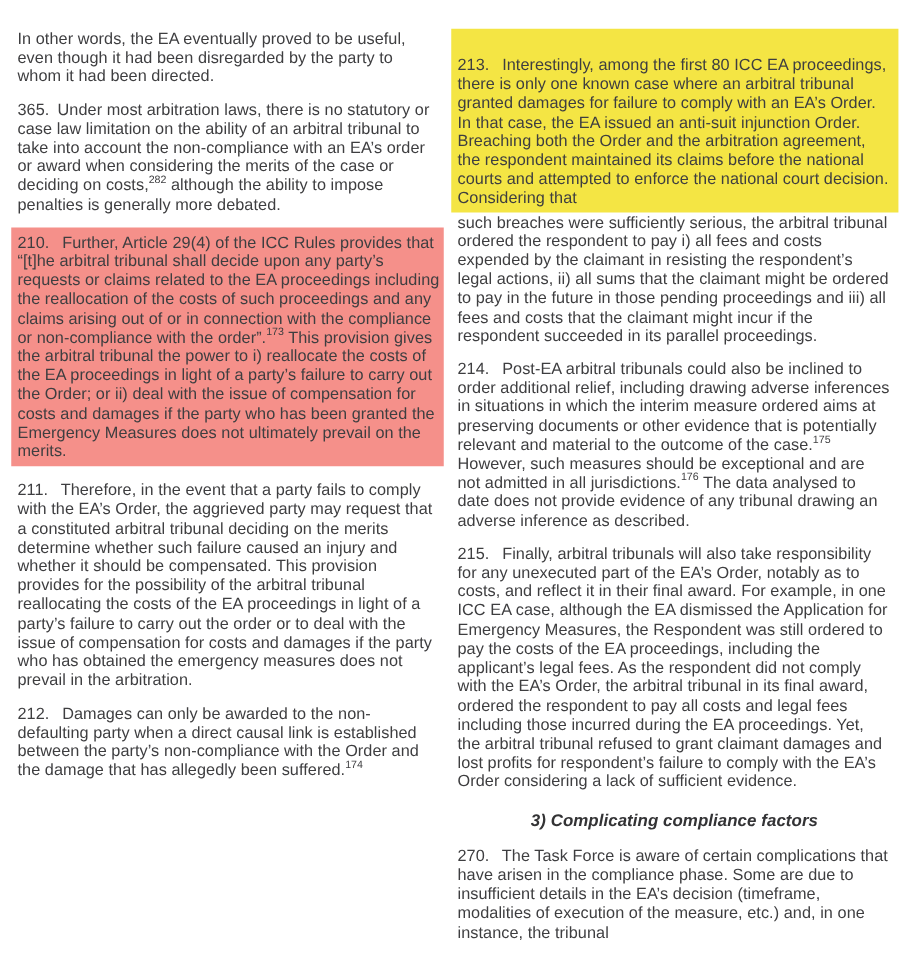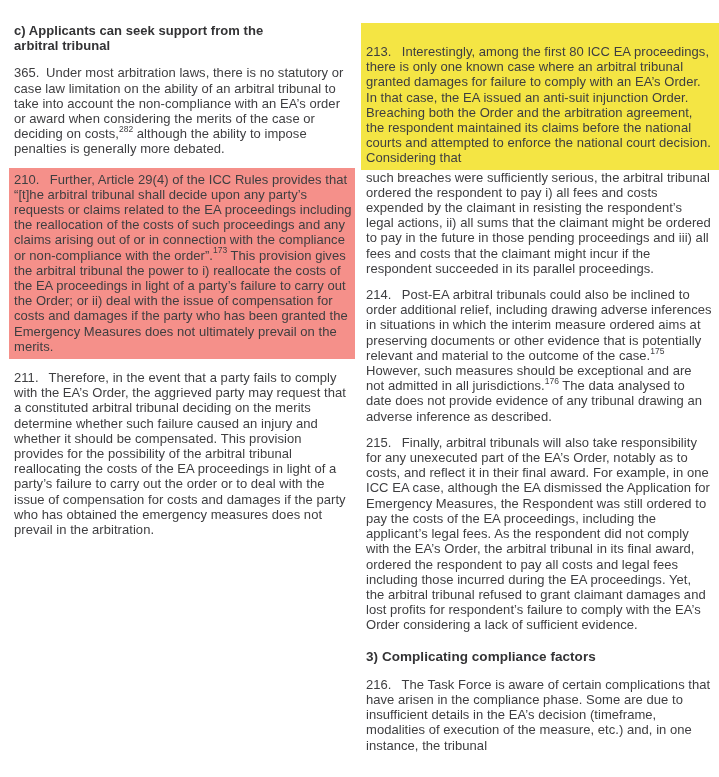--- a/index.html
+++ b/index.html
@@ -24,23 +24,25 @@
   .col-right { width: 347px; flex: 0 0 auto; }
   .text, .para { margin: 0 0 11px 0; }
   .heading {
     font-weight: bold;
     white-space: pre-line;
     margin: 0 0 12px 0;
     color: #333335;
   }
   .subheading {
     font-weight: bold;
+    font-style: italic;
     font-size: 13.5px;
     margin: 16px 0 13px 0;
     color: #333335;
+    text-align: center;
   }
   .pblock { margin: 0; }
   .hl-yellow {
     background: var(--hl-yellow, #f4e544);
     margin-left: -5px;
     margin-right: -6px;
     padding: 21px 6px 4px 5px;
   }
   .hl-red {
     background: var(--hl-red, #f5908a);
@@ -55,41 +57,43 @@
     top: -1px;
     vertical-align: super;
     letter-spacing: 0;
   }
 </style>
 </head>
 <body>
 
 <div class="page">
   <div class="col col-left">
-      <div class="heading">c) Applicants can seek support from the
-arbitral tribunal</div>
+      <div class="text">In other words, the EA eventually proved to be useful, even though it had been disregarded by the party to whom it had been directed.</div>
       <div class="para">
         <div class="pblock"><span>365. Under most arbitration laws, there is no statutory or case law limitation on the ability of an arbitral tribunal to take into account the non-compliance with an EA’s order or award when considering the merits of the case or deciding on costs,</span><sup>282</sup><span> although the ability to impose penalties is generally more debated.</span></div>
       </div>
       <div class="para">
         <div class="pblock hl-red"><span>210.  Further, Article 29(4) of the ICC Rules provides that “[t]he arbitral tribunal shall decide upon any party’s requests or claims related to the EA proceedings including the reallocation of the costs of such proceedings and any claims arising out of or in connection with the compliance or non-compliance with the order”.</span><sup>173</sup><span> This provision gives the arbitral tribunal the power to i) reallocate the costs of the EA proceedings in light of a party’s failure to carry out the Order; or ii) deal with the issue of compensation for costs and damages if the party who has been granted the Emergency Measures does not ultimately prevail on the merits.</span></div>
       </div>
       <div class="para">
         <div class="pblock"><span>211.  Therefore, in the event that a party fails to comply with the EA’s Order, the aggrieved party may request that a constituted arbitral tribunal deciding on the merits determine whether such failure caused an injury and whether it should be compensated. This provision provides for the possibility of the arbitral tribunal reallocating the costs of the EA proceedings in light of a party’s failure to carry out the order or to deal with the issue of compensation for costs and damages if the party who has obtained the emergency measures does not prevail in the arbitration.</span></div>
+      </div>
+      <div class="para">
+        <div class="pblock"><span>212.  Damages can only be awarded to the non-defaulting party when a direct causal link is established between the party’s non-compliance with the Order and the damage that has allegedly been suffered.</span><sup>174</sup></div>
       </div>
     </div>
   <div class="col col-right">
       <div class="para">
         <div class="pblock hl-yellow"><span>213.  Interestingly, among the first 80 ICC EA proceedings, there is only one known case where an arbitral tribunal granted damages for failure to comply with an EA’s Order. In that case, the EA issued an anti-suit injunction Order. Breaching both the Order and the arbitration agreement, the respondent maintained its claims before the national courts and attempted to enforce the national court decision. Considering that</span></div>
         <div class="pblock"><span>such breaches were sufficiently serious, the arbitral tribunal ordered the respondent to pay i) all fees and costs expended by the claimant in resisting the respondent’s legal actions, ii) all sums that the claimant might be ordered to pay in the future in those pending proceedings and iii) all fees and costs that the claimant might incur if the respondent succeeded in its parallel proceedings.</span></div>
       </div>
       <div class="para">
         <div class="pblock"><span>214.  Post-EA arbitral tribunals could also be inclined to order additional relief, including drawing adverse inferences in situations in which the interim measure ordered aims at preserving documents or other evidence that is potentially relevant and material to the outcome of the case.</span><sup>175</sup><span> However, such measures should be exceptional and are not admitted in all jurisdictions.</span><sup>176</sup><span> The data analysed to date does not provide evidence of any tribunal drawing an adverse inference as described.</span></div>
       </div>
       <div class="para">
         <div class="pblock"><span>215.  Finally, arbitral tribunals will also take responsibility for any unexecuted part of the EA’s Order, notably as to costs, and reflect it in their final award. For example, in one ICC EA case, although the EA dismissed the Application for Emergency Measures, the Respondent was still ordered to pay the costs of the EA proceedings, including the applicant’s legal fees. As the respondent did not comply with the EA’s Order, the arbitral tribunal in its final award, ordered the respondent to pay all costs and legal fees including those incurred during the EA proceedings. Yet, the arbitral tribunal refused to grant claimant damages and lost profits for respondent’s failure to comply with the EA’s Order considering a lack of sufficient evidence.</span></div>
       </div>
       <div class="subheading">3) Complicating compliance factors</div>
       <div class="para">
-        <div class="pblock"><span>216.  The Task Force is aware of certain complications that have arisen in the compliance phase. Some are due to insufficient details in the EA’s decision (timeframe, modalities of execution of the measure, etc.) and, in one instance, the tribunal</span></div>
+        <div class="pblock"><span>270.  The Task Force is aware of certain complications that have arisen in the compliance phase. Some are due to insufficient details in the EA’s decision (timeframe, modalities of execution of the measure, etc.) and, in one instance, the tribunal</span></div>
       </div>
     </div>
 </div>
 
 </body></html>

